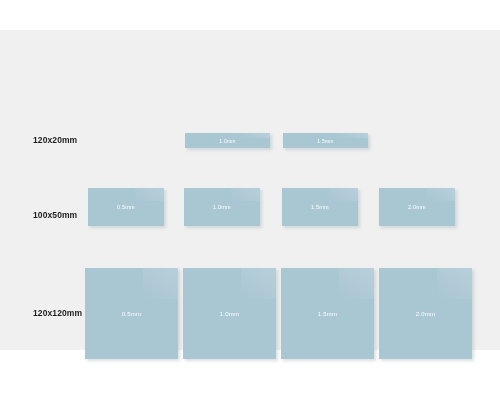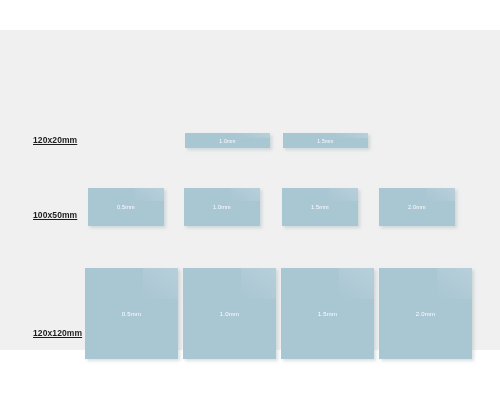--- a/index.html
+++ b/index.html
@@ -32,21 +32,20 @@
 
   .row-label {
     position: absolute;
     left: 33px;
     font-size: 8.5px;
     font-weight: bold;
     color: #1d1d1f;
     letter-spacing: 0.1px;
     white-space: nowrap;
     transform: translateY(-50%);
-    text-decoration: underline;
   }
 
   .tile {
     position: absolute;
     background: #a9c6d3;
     box-shadow: 2px 2px 3px rgba(150, 165, 172, 0.35);
     overflow: hidden;
   }
 
   .tile::after {
@@ -108,21 +107,21 @@
     <div class="tile" style="left:282px; top:158px; width:76px; height:38px;">
       <span class="tile-label">1.5mm</span>
     </div>
 
     <div class="tile" style="left:379px; top:158px; width:76px; height:38px;">
       <span class="tile-label">2.0mm</span>
     </div>
   </div>
 
   <div class="row row-large">
-    <div class="row-label" style="top:283px;margin-top:20px;">120x120mm</div>
+    <div class="row-label" style="top:283px;">120x120mm</div>
 
     <div class="tile" style="left:85px; top:238px; width:93px; height:91px;">
       <span class="tile-label">0.5mm</span>
     </div>
 
     <div class="tile" style="left:183px; top:238px; width:93px; height:91px;">
       <span class="tile-label">1.0mm</span>
     </div>
 
     <div class="tile" style="left:281px; top:238px; width:93px; height:91px;">

